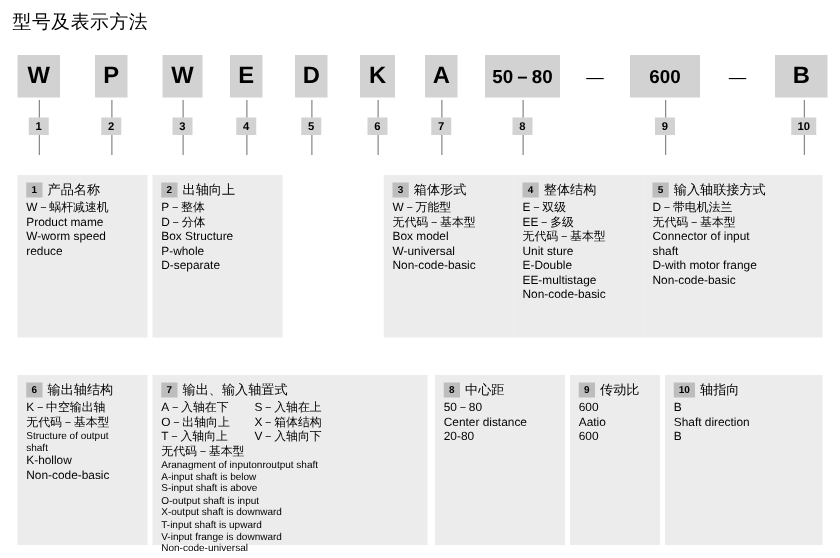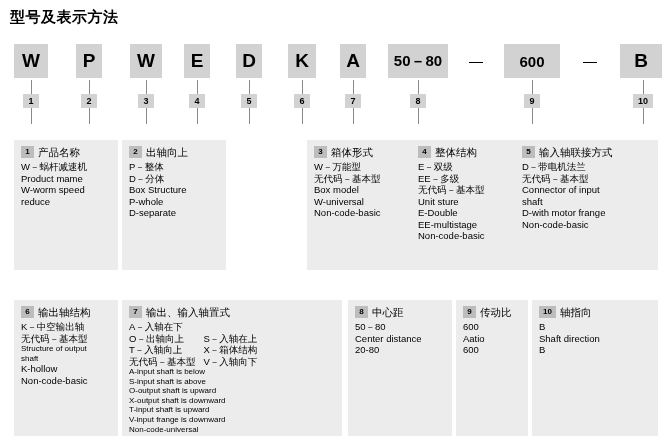--- a/index.html
+++ b/index.html
@@ -18,21 +18,21 @@
   .page {
     position: relative;
     width: 672px;
     height: 446px;
   }
   .title {
     position: absolute;
     left: 10px;
     top: 8px;
     font-size: 15px;
-    font-weight: bold;
+    font-weight: normal;
     letter-spacing: 0.5px;
   }
 
   
   .code-row {
     position: absolute;
     left: 14px;
     top: 44px;
     width: 648px;
     height: 36px;
@@ -125,21 +125,20 @@
     line-height: 11.5px;
     white-space: pre;
   }
   .line.small {
     font-size: 8px;
     line-height: 9.6px;
   }
   .two-col {
     display: flex;
     gap: 8px;
-    align-items: flex-end;
   }
   .two-col .col { white-space: pre; }
 </style>
 </head>
 <body>
 
 <div class="page">
 
   <div class="title">型号及表示方法</div>
 
@@ -308,23 +307,24 @@
       <div class="panel" style="left: 122px; top: 300px; width: 220px; height: 136px;">
         <div class="panel-head">
           <div class="badge">7</div>
           <div class="panel-title">输出、输入轴置式</div>
         </div>
         <div class="two-col">
           <div class="col"><div class="line">A－入轴在下</div><div class="line">O－出轴向上</div><div class="line">T－入轴向上</div><div class="line">无代码－基本型</div></div>
           <div class="col"><div class="line">S－入轴在上</div><div class="line">X－箱体结构</div><div class="line">V－入轴向下</div></div>
         </div>
         <div>
+          <div class="line small">Aranagment of inputonroutput shaft</div>
           <div class="line small">A-input shaft is below</div>
           <div class="line small">S-input shaft is above</div>
-          <div class="line small">O-output shaft is upward</div>
+          <div class="line small">O-output shaft is input</div>
           <div class="line small">X-output shaft is downward</div>
           <div class="line small">T-input shaft is upward</div>
           <div class="line small">V-input frange is downward</div>
           <div class="line small">Non-code-universal</div>
         </div>
       </div>
     </div>
 
 </div>
 

